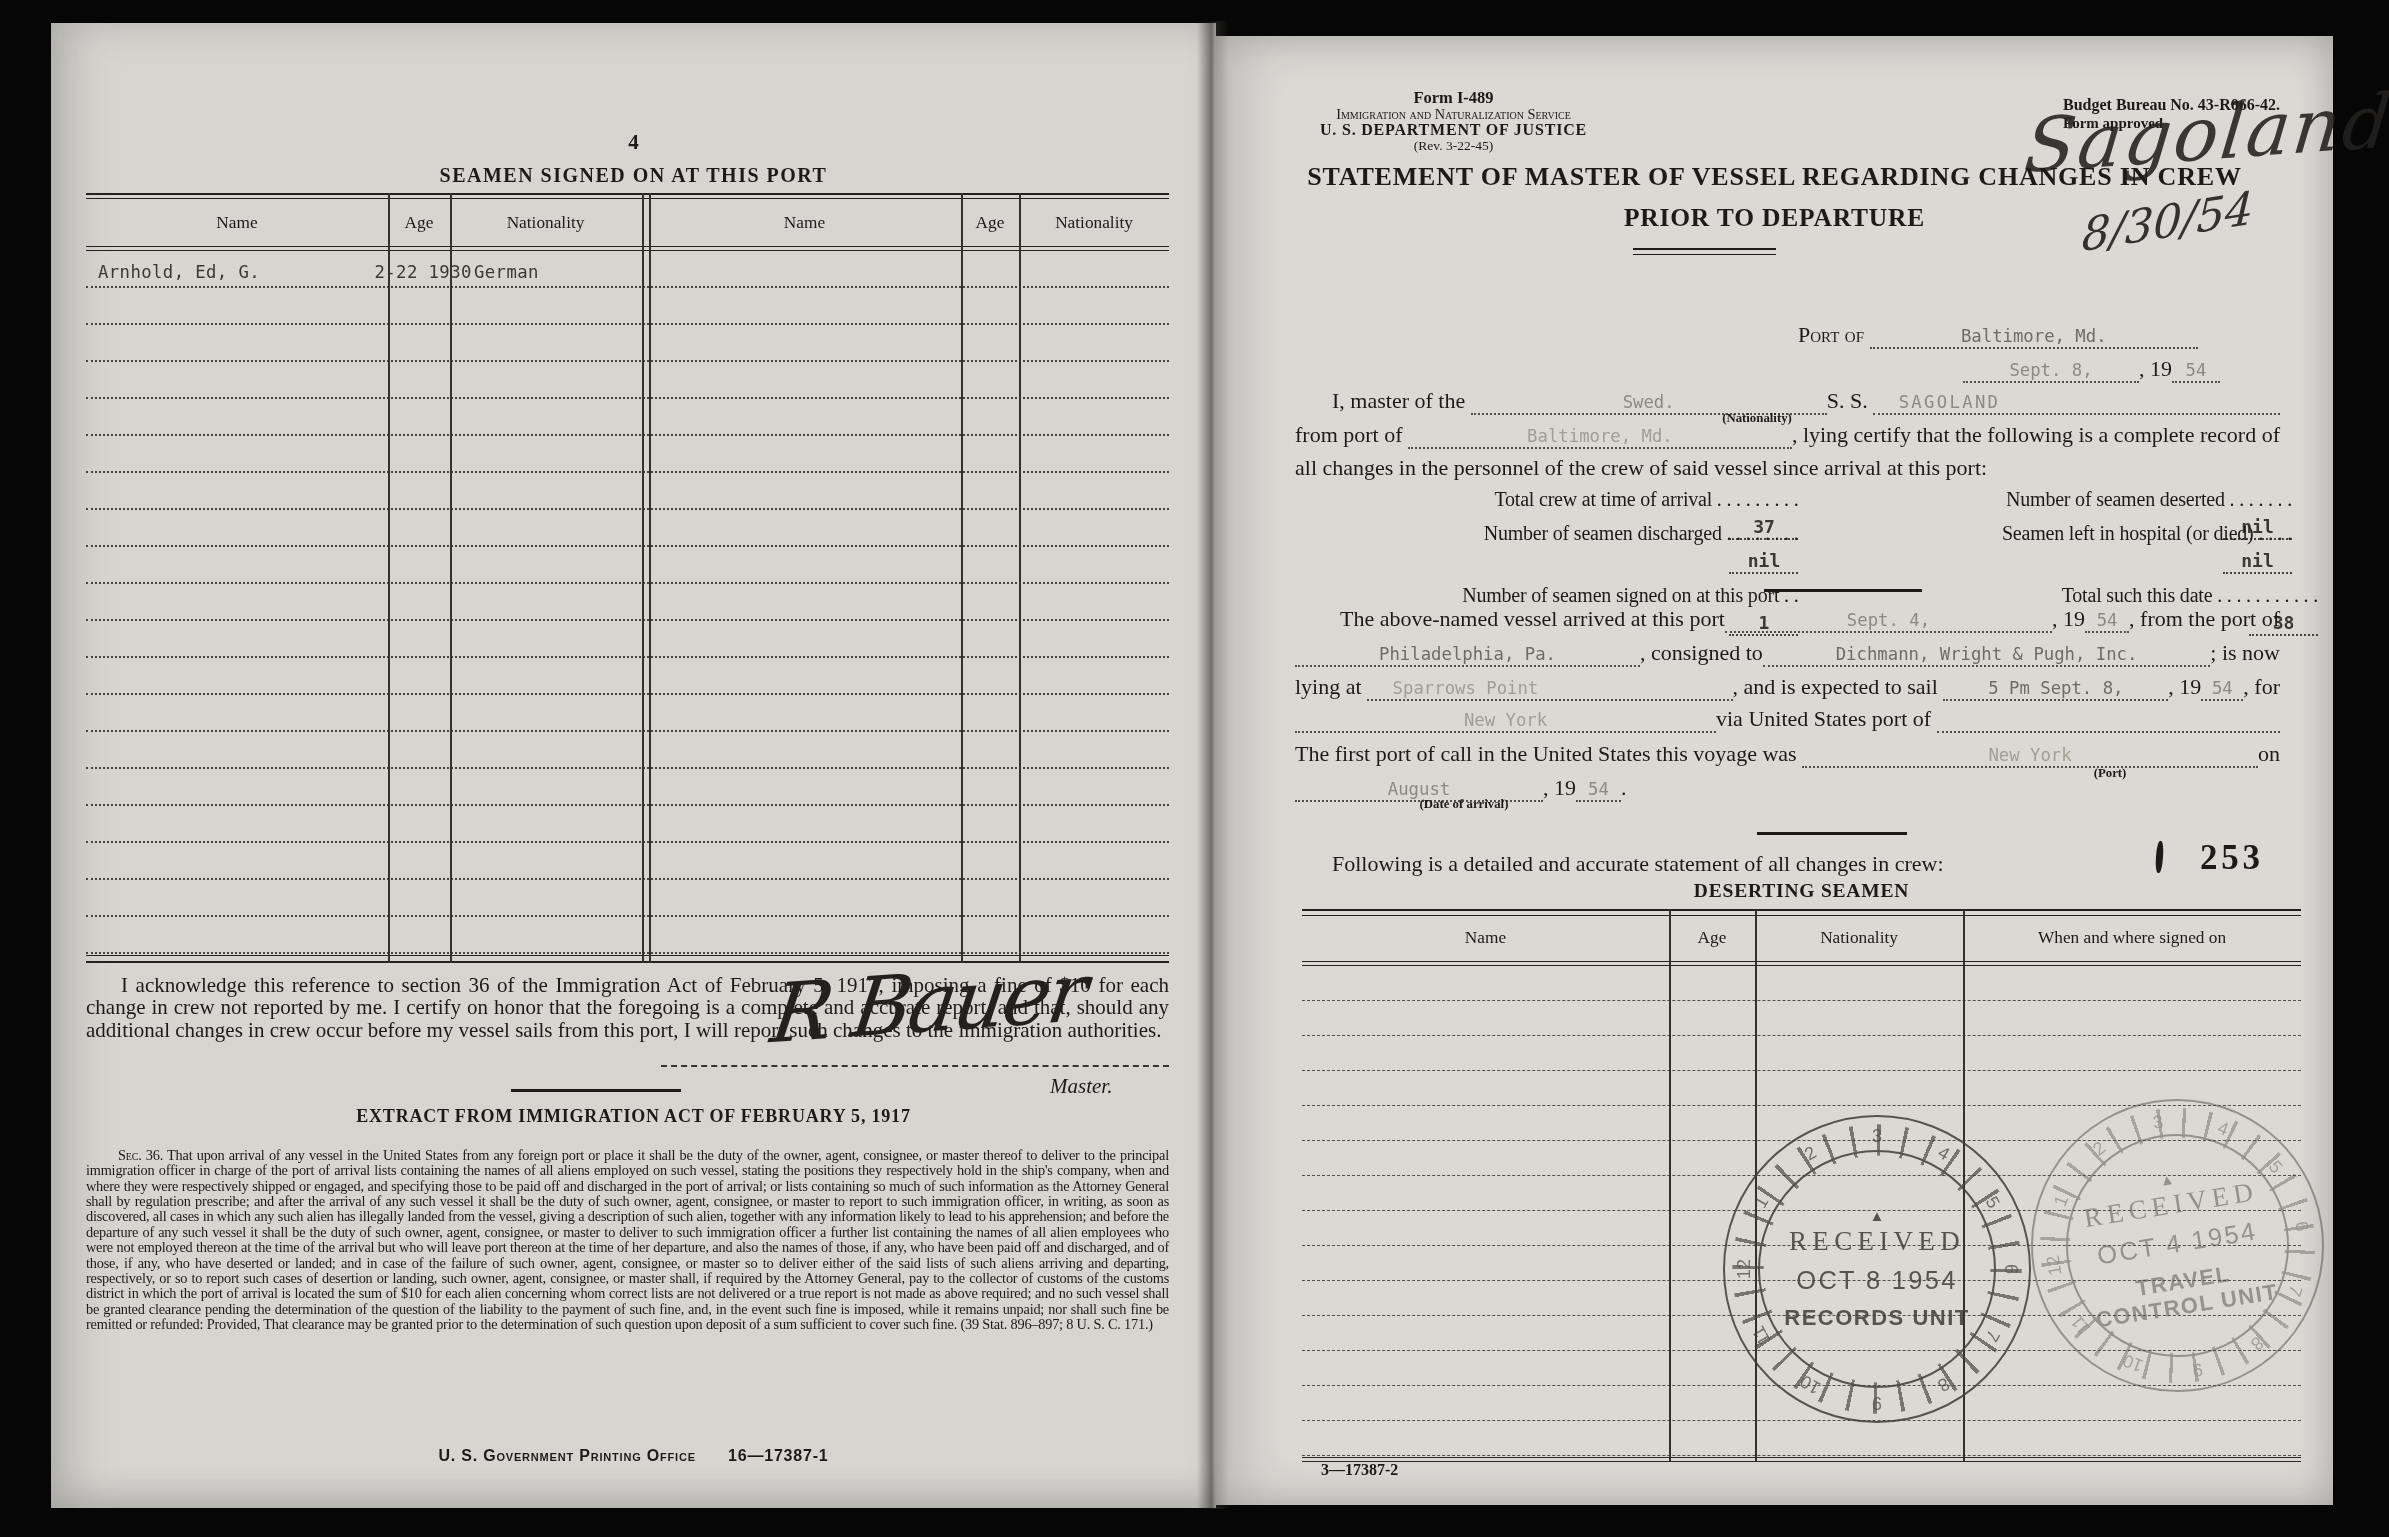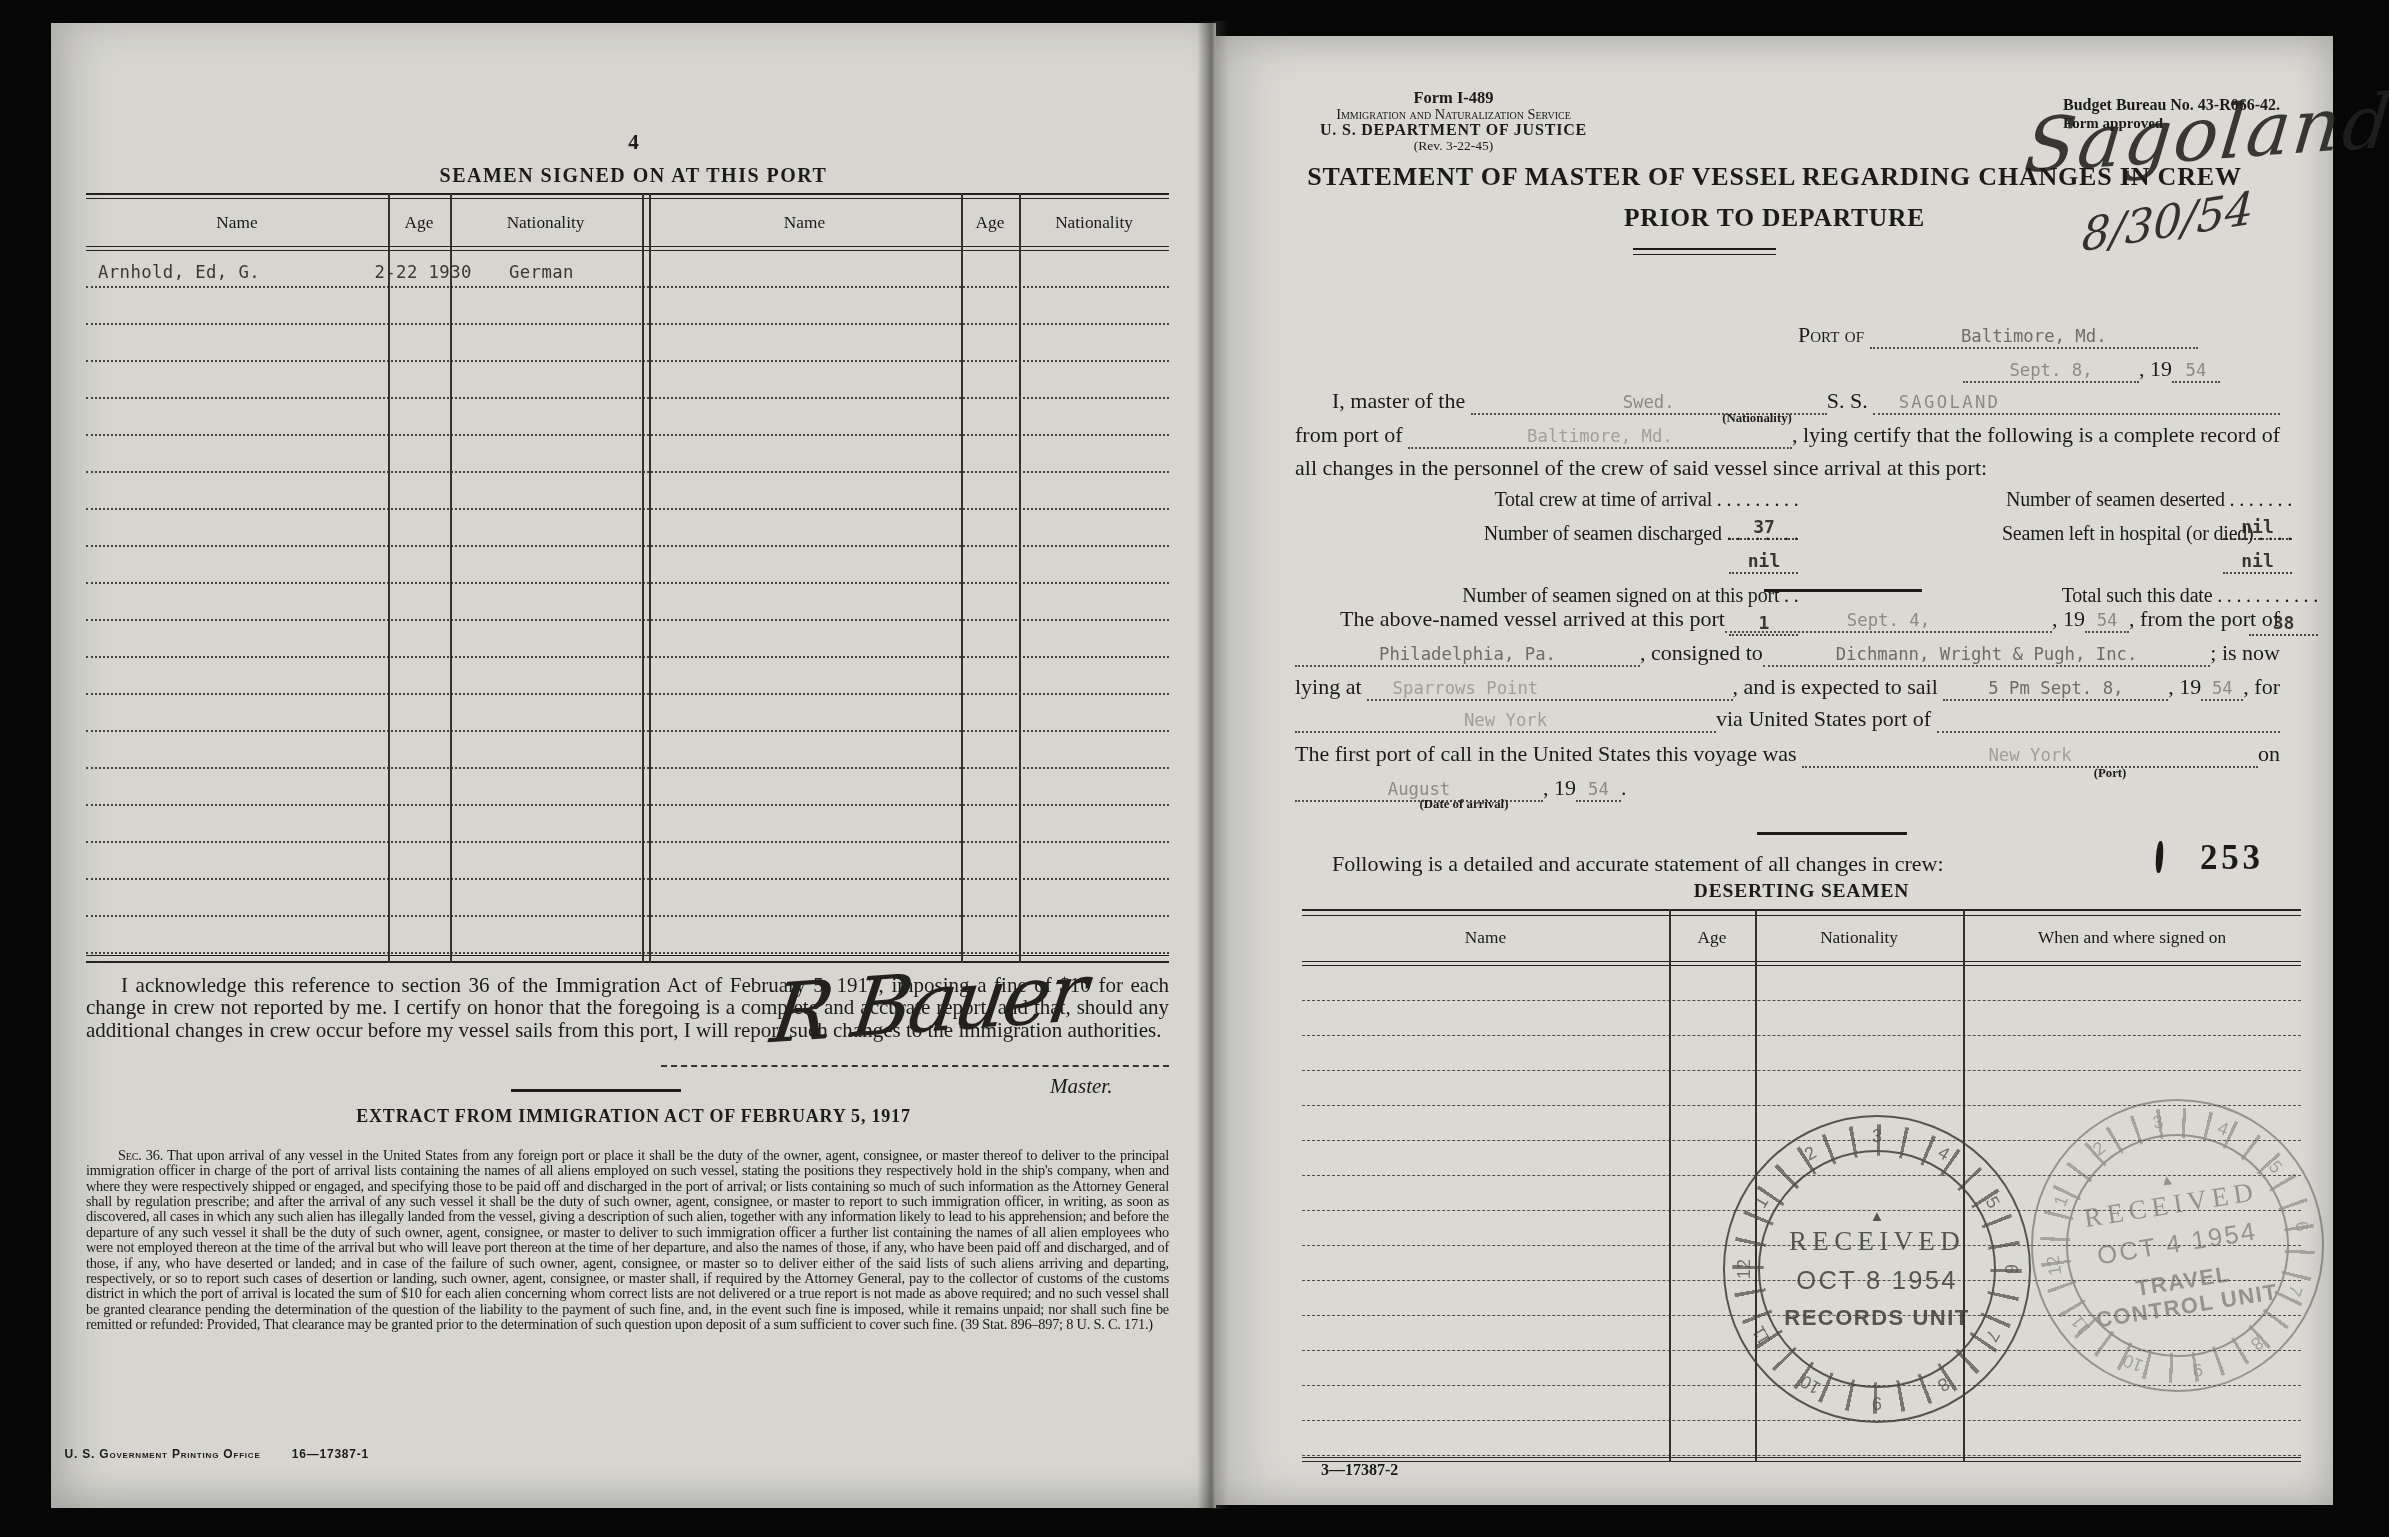--- a/index.html
+++ b/index.html
@@ -29,35 +29,35 @@
   .lt-top  { height:3.8px; border-top:2.3px solid #23221f; border-bottom:1.5px solid #23221f; }
   .lt-bot  { height:4.5px; border-top:1.5px solid #23221f; border-bottom:2.3px solid #23221f; margin-top:0.8px; }
   .lt-h    { display:grid; grid-template-columns:302px 62px 191px 7.5px 312px 59px 149px;
              height:47px; align-items:center; text-align:center; font-size:17.3px; }
   .lt-hsep { height:3px; border-top:1.5px solid #23221f; border-bottom:0.8px solid #23221f; }
   .lt-row  { height:35px; border-bottom:2.3px dotted #46443d; }
   .lt-row-filled { display:grid; grid-template-columns:302px 62px 191px 7.5px 312px 59px 149px; align-items:end; }
   .lt-row-filled .cell { padding-bottom:4.5px; font-size:17.3px; letter-spacing:0.4px; white-space:nowrap; }
   .cell-name { padding-left:12px; }
   .cell-age  { margin-left:-13.5px; }
-  .cell-nat  { padding-left:59px; }
+  .cell-nat  { padding-left:24px; }
   .vl { position:absolute; top:0; bottom:0; width:1.5px; background:#33312c; }
 
   .ack { position:absolute; top:930px; left:35px; width:1083px; font-size:21px; line-height:22.5px;
          text-align:justify; text-indent:35px; }
   .hw-sign { position:absolute; top:933px; left:721px; font-size:81px; letter-spacing:-3px;
              transform:rotate(-4deg) skewX(-12deg); }
   .sigline { position:absolute; top:1042px; left:610px; width:508px; border-bottom:2.3px dashed #35342f; }
   .master  { position:absolute; top:1051px; left:999px; width:120px; font-size:21px; font-style:italic; }
   .shortline { position:absolute; top:1066px; left:460px; width:170px; height:3px; background:#1d1c19; }
   .ex-title { position:absolute; top:1083px; left:0; right:0; text-align:center; font-size:18px;
               font-weight:bold; letter-spacing:0.8px; }
   .extract { position:absolute; top:1111px; left:35px; width:1083px; font-size:14.3px; line-height:15.4px;
              letter-spacing:-0.2px; text-align:justify; text-indent:32px; }
-  .gpo { position:absolute; top:1424px; left:0; right:0; text-align:left; font-size:12px;
+  .gpo { position:absolute; top:1424px; left:0; right:0; text-align:center; font-size:16px;
          font-family:"Liberation Sans", sans-serif; font-weight:bold; letter-spacing:0.8px; }
   .gpo span { margin:0 13.5px; }
 
   
   .rp-hdr-left  { position:absolute; top:54px; left:89px; width:297px; text-align:center; line-height:16px; }
   .rp-form-no   { font-size:16.5px; font-weight:bold; }
   .rp-svc       { font-size:14.3px; }
   .rp-dept      { font-size:16px; font-weight:bold; letter-spacing:0.8px; }
   .rp-rev       { font-size:13.5px; }
   .rp-hdr-right { position:absolute; top:59px; left:847px; width:255px; line-height:19px; }

